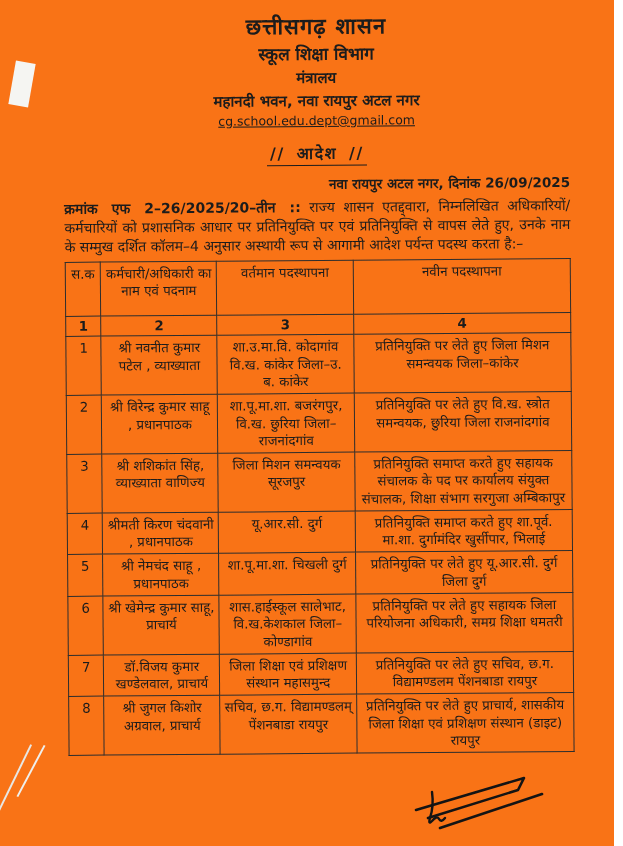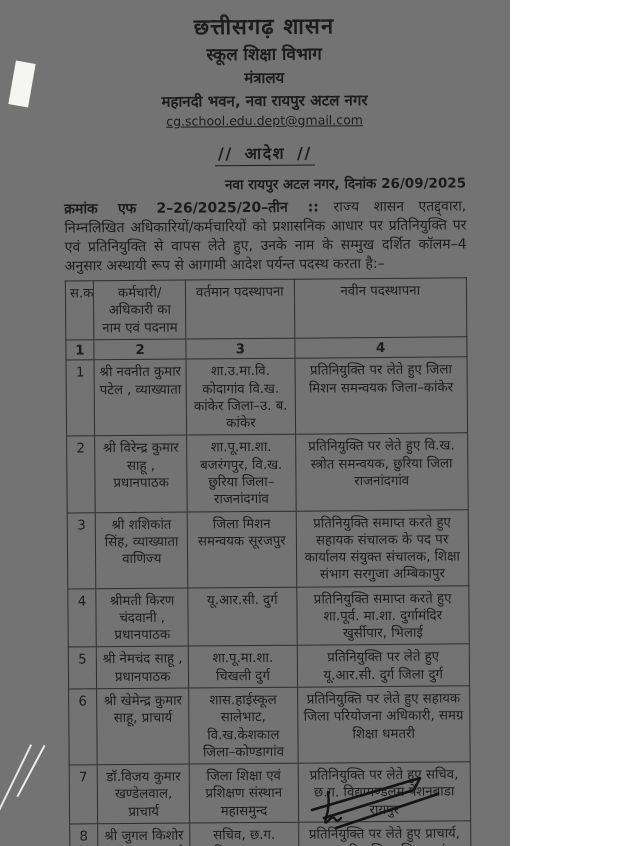--- a/index.html
+++ b/index.html
@@ -1,18 +1,18 @@
 <!DOCTYPE html>
 <html><head>
 <meta charset="utf-8">
 <style>
   * { box-sizing: border-box; margin: 0; padding: 0; }
   html, body { width: 623px; height: 846px; }
   body { background: #ffffff; font-family: "DejaVu Sans", sans-serif; color: #1c1c1c; }
-  .page { position: relative; width: 510px; height: 846px; background: #737373; overflow: hidden; }
+  .page { position: relative; width: 614px; height: 846px; background: #f97316; overflow: hidden; }
   .doc  { position: absolute; inset: 0; padding: 10px 42px 0 66px; transform: rotate(-0.45deg); transform-origin: 50% 50%; }
 
   .center { text-align: center; }
   .gov      { font-size: 22px; font-weight: bold; letter-spacing: 1px; }
   .dept     { font-size: 17px; font-weight: bold; margin-top: 2px; }
   .ministry { font-size: 15px; font-weight: bold; margin-top: 2px; }
   .address  { font-size: 15px; font-weight: bold; margin-top: 3px; }
   .email    { font-size: 12.5px; text-decoration: underline; display: inline-block; margin-top: 2px; }
   .order-heading { margin-top: 13px; font-size: 16px; font-weight: bold; }
   .order-heading .ul { display: inline-block; border-bottom: 1.6px solid #1c1c1c; padding: 0 3px 1px; letter-spacing: 1.5px; word-spacing: 5px; }

